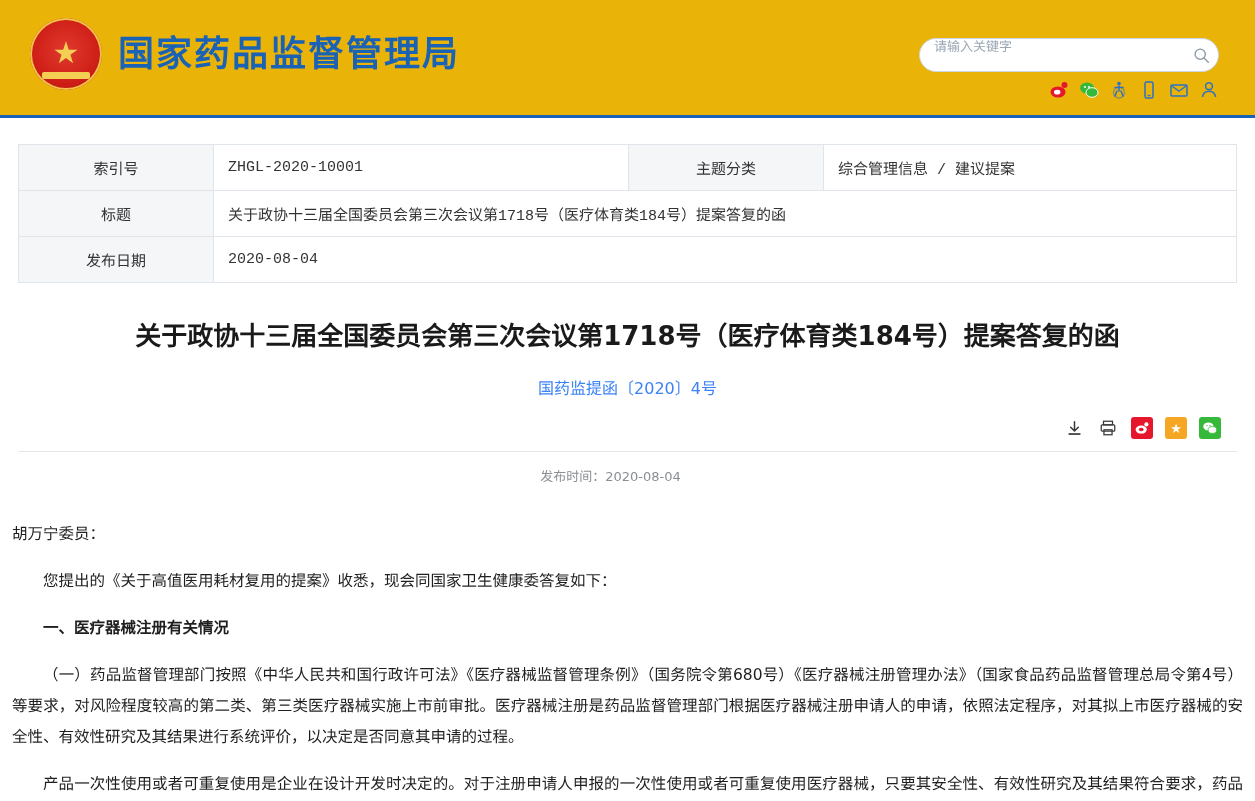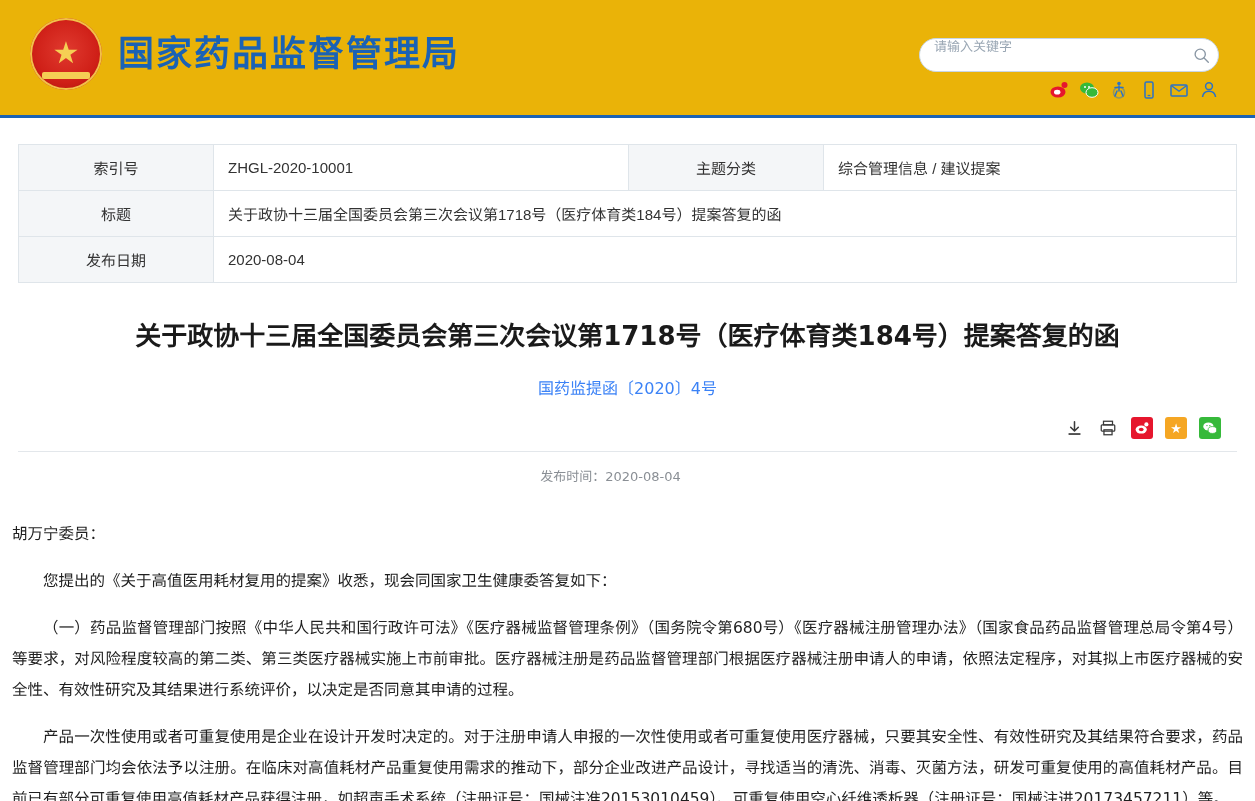--- a/index.html
+++ b/index.html
@@ -102,21 +102,21 @@
   
   .meta-wrap { padding: 26px 18px 0 18px; }
   table.meta {
     width: 1219px; border-collapse: collapse;
     table-layout: fixed;
     font-size: 15px; color: #333;
   }
   table.meta td {
     border: 1px solid #dfe5ea;
     height: 46px; padding: 6px 14px;
-    font-family: Liberation Sans, sans-serif;
+    font-family: Liberation Mono, monospace;
   }
   td.lbl {
     background: #f4f6f8; text-align: center; color: #333; width: 195px;
   }
   td.val { background: #fff; }
   .w-val1 { width: 415px; }
   .w-lbl2 { width: 175px; }
 
   
   .doc-title {
@@ -292,17 +292,18 @@
 
   <div class="rule"></div>
 
   <div class="pubtime">
     <span>发布时间：</span><span>2020-08-04</span>
   </div>
 
   <div class="body">
     <p>胡万宁委员：</p>
     <p class="indent">您提出的《关于高值医用耗材复用的提案》收悉，现会同国家卫生健康委答复如下：</p>
+    <p class="indent bold">一、医疗器械注册有关情况</p>
     <p class="indent">（一）药品监督管理部门按照《中华人民共和国行政许可法》《医疗器械监督管理条例》（国务院令第680号）《医疗器械注册管理办法》（国家食品药品监督管理总局令第4号）等要求，对风险程度较高的第二类、第三类医疗器械实施上市前审批。医疗器械注册是药品监督管理部门根据医疗器械注册申请人的申请，依照法定程序，对其拟上市医疗器械的安全性、有效性研究及其结果进行系统评价，以决定是否同意其申请的过程。</p>
     <p class="indent">产品一次性使用或者可重复使用是企业在设计开发时决定的。对于注册申请人申报的一次性使用或者可重复使用医疗器械，只要其安全性、有效性研究及其结果符合要求，药品监督管理部门均会依法予以注册。在临床对高值耗材产品重复使用需求的推动下，部分企业改进产品设计，寻找适当的清洗、消毒、灭菌方法，研发可重复使用的高值耗材产品。目前已有部分可重复使用高值耗材产品获得注册，如超声手术系统（注册证号：国械注准20153010459）、可重复使用空心纤维透析器（注册证号：国械注进20173457211）等。</p>
   </div>
 
 </div>
 
 </body></html>

